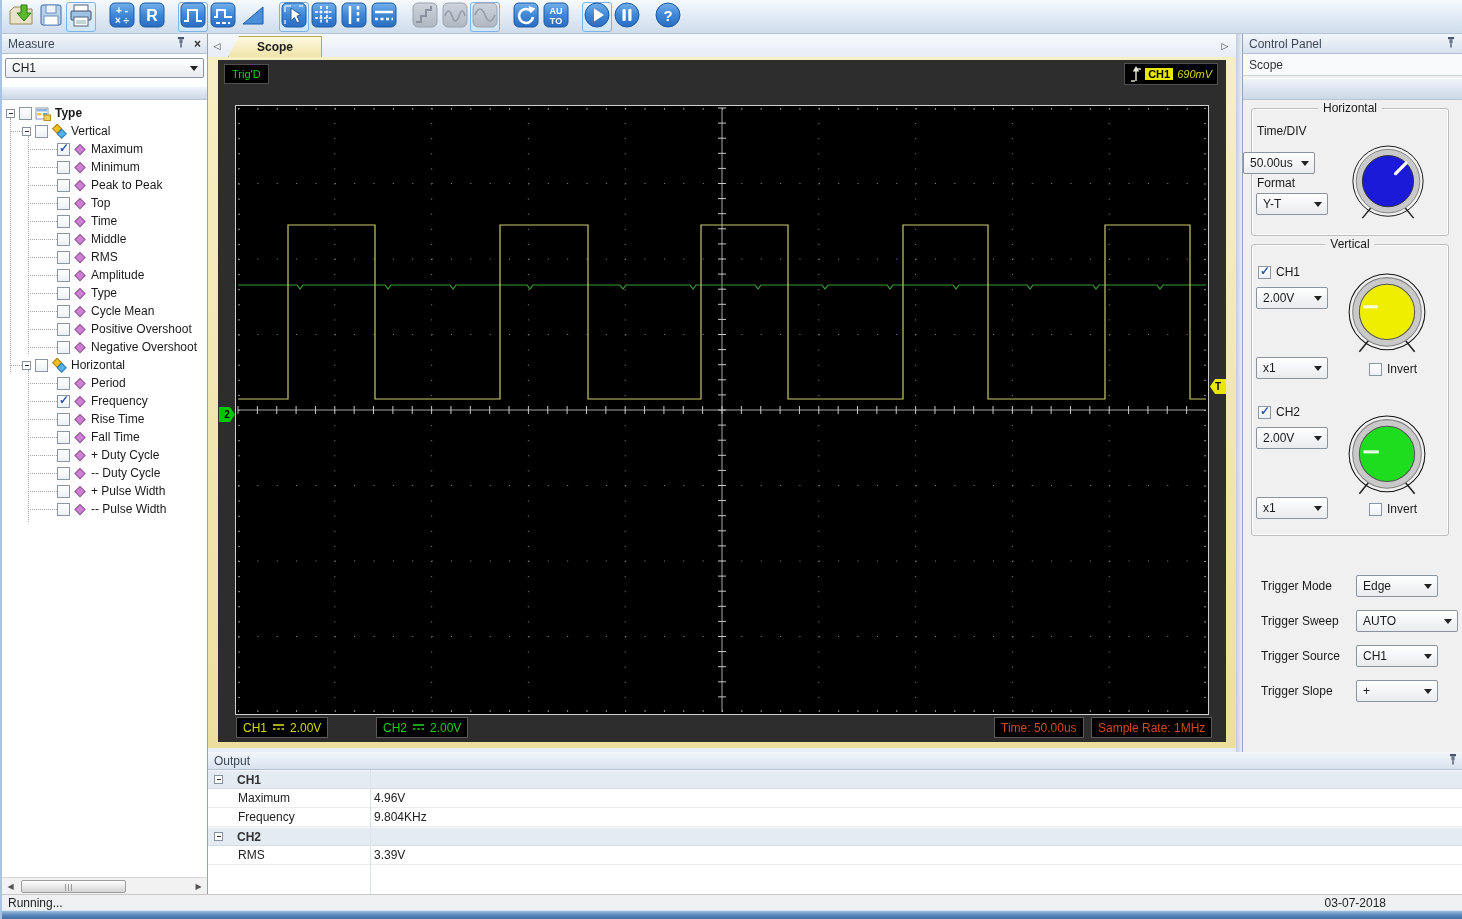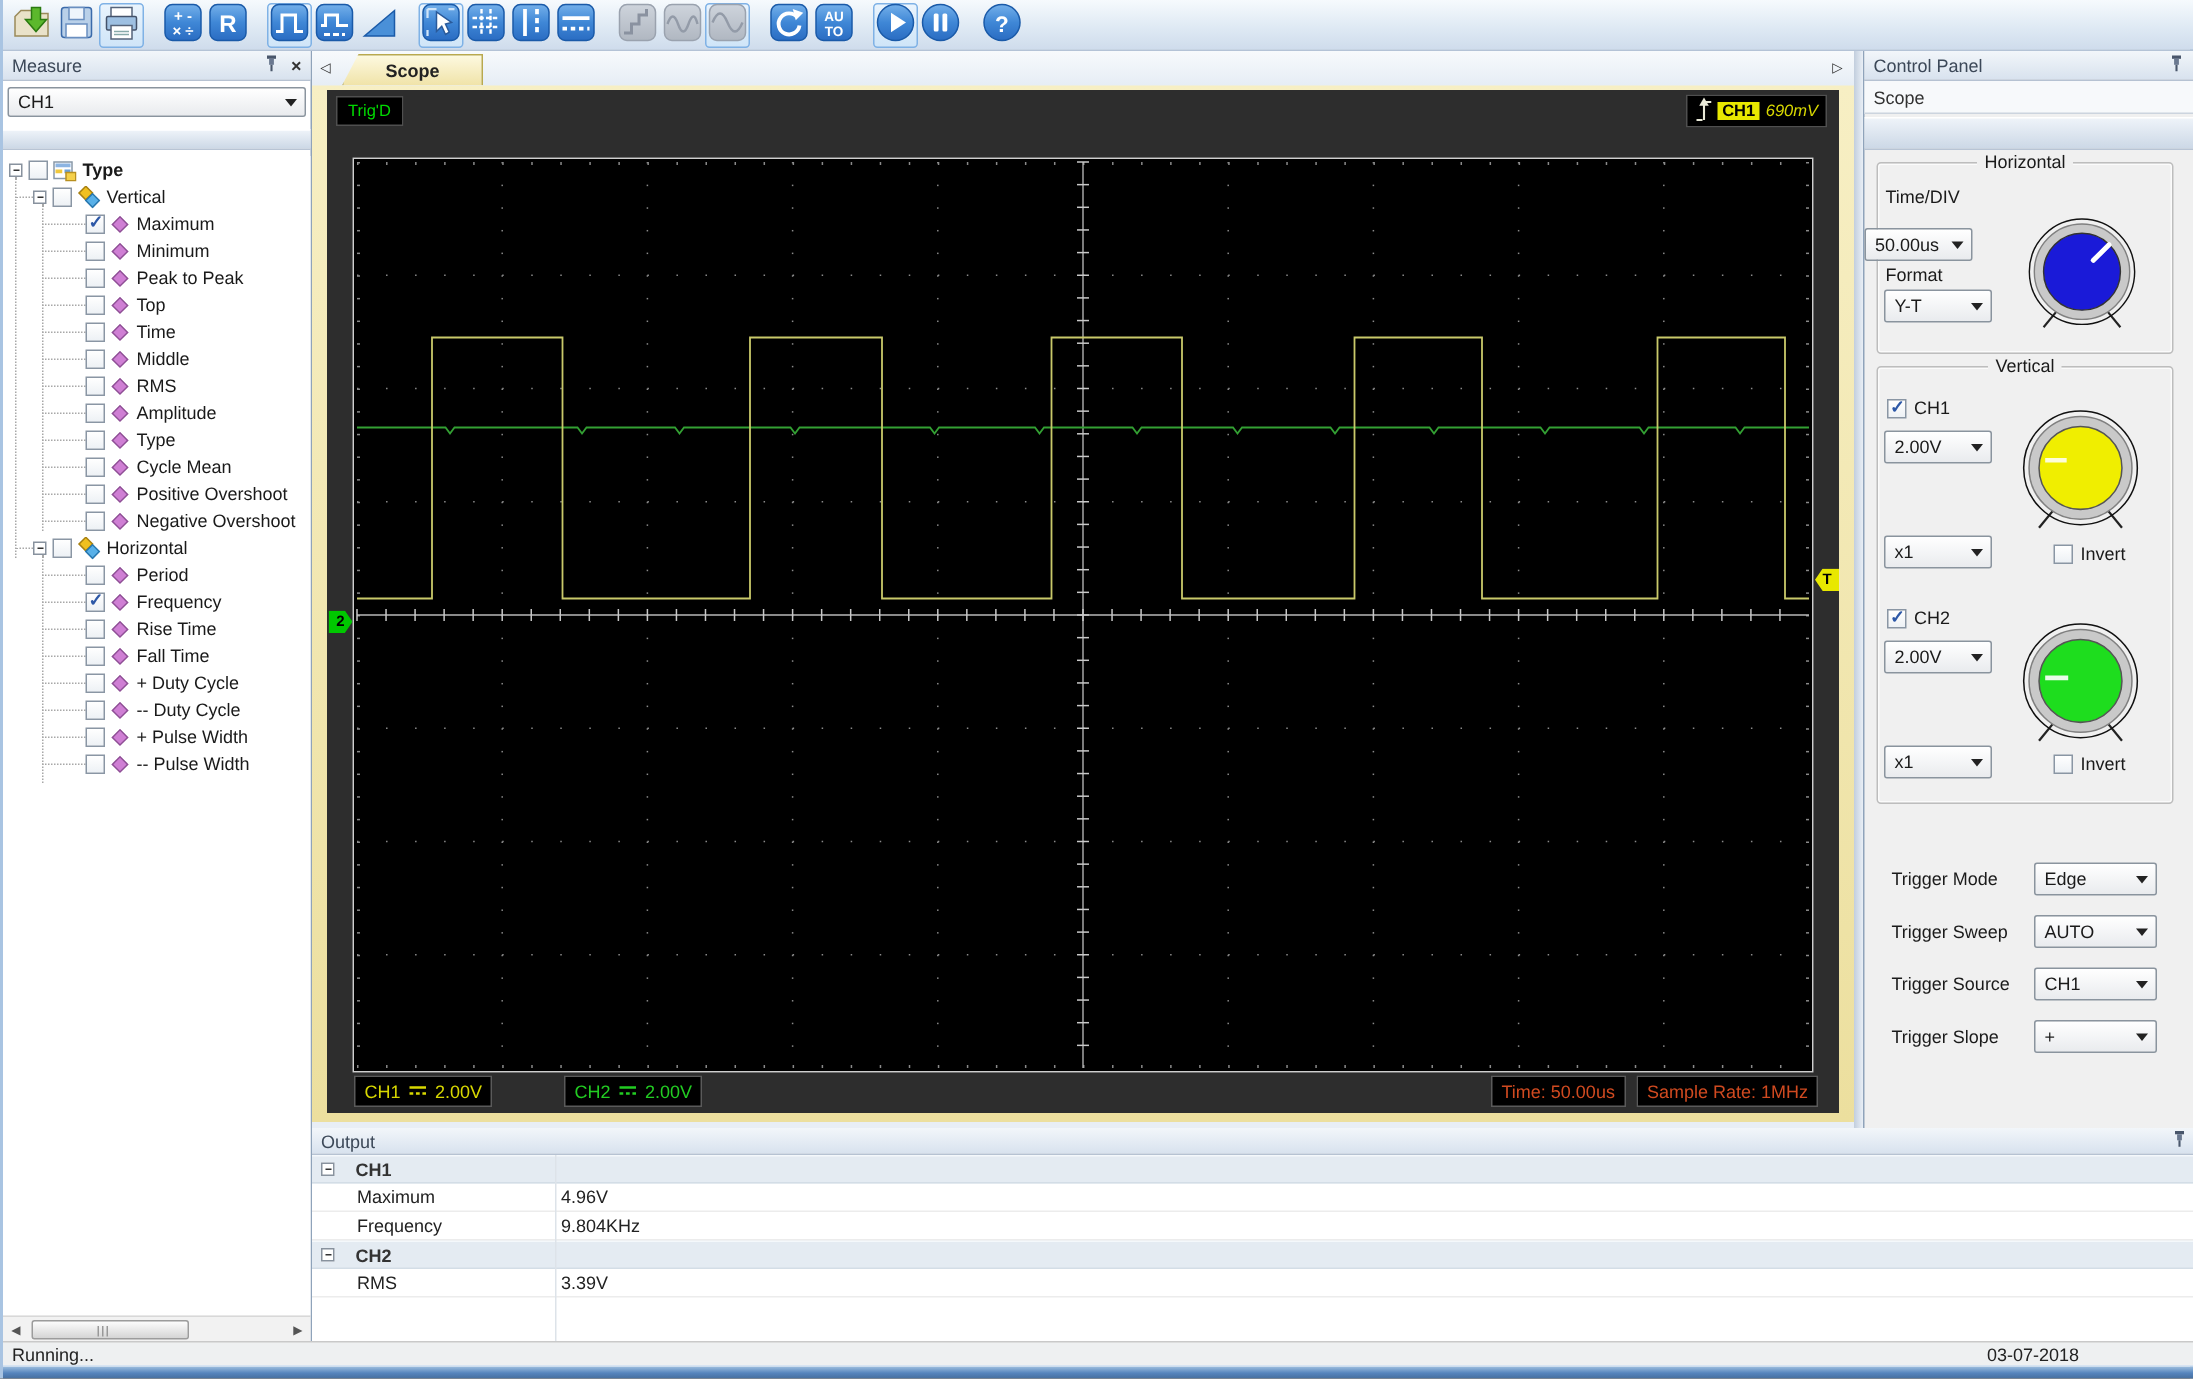--- a/index.html
+++ b/index.html
@@ -1601,21 +1601,21 @@
       <span class="cb"></span>
       <span>Invert</span>
     </div>
 
     <span class="cp-lbl" style="left:18px; top:545px;">Trigger Mode</span>
     <div class="dd" style="left:113px; top:541px; width:82px;">
       <span>Edge</span>
         <span class="dd-a"></span>
     </div>
     <span class="cp-lbl" style="left:18px; top:580px;">Trigger Sweep</span>
-    <div class="dd" style="left:113px; top:576px; width:82px;">
+    <div class="dd" style="left:113px; top:576px; width:102px;">
       <span>AUTO</span>
         <span class="dd-a"></span>
     </div>
     <span class="cp-lbl" style="left:18px; top:615px;">Trigger Source</span>
     <div class="dd" style="left:113px; top:611px; width:82px;">
       <span>CH1</span>
         <span class="dd-a"></span>
     </div>
     <span class="cp-lbl" style="left:18px; top:650px;">Trigger Slope</span>
     <div class="dd" style="left:113px; top:646px; width:82px;">

